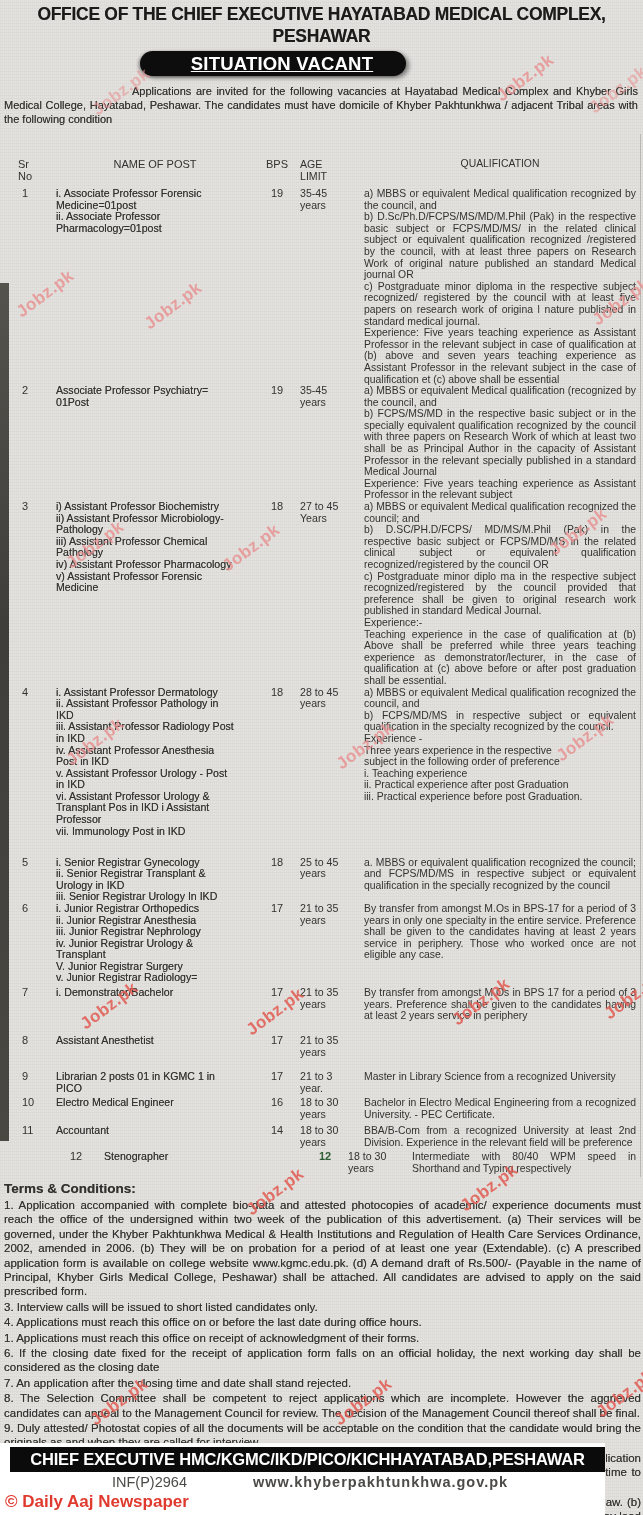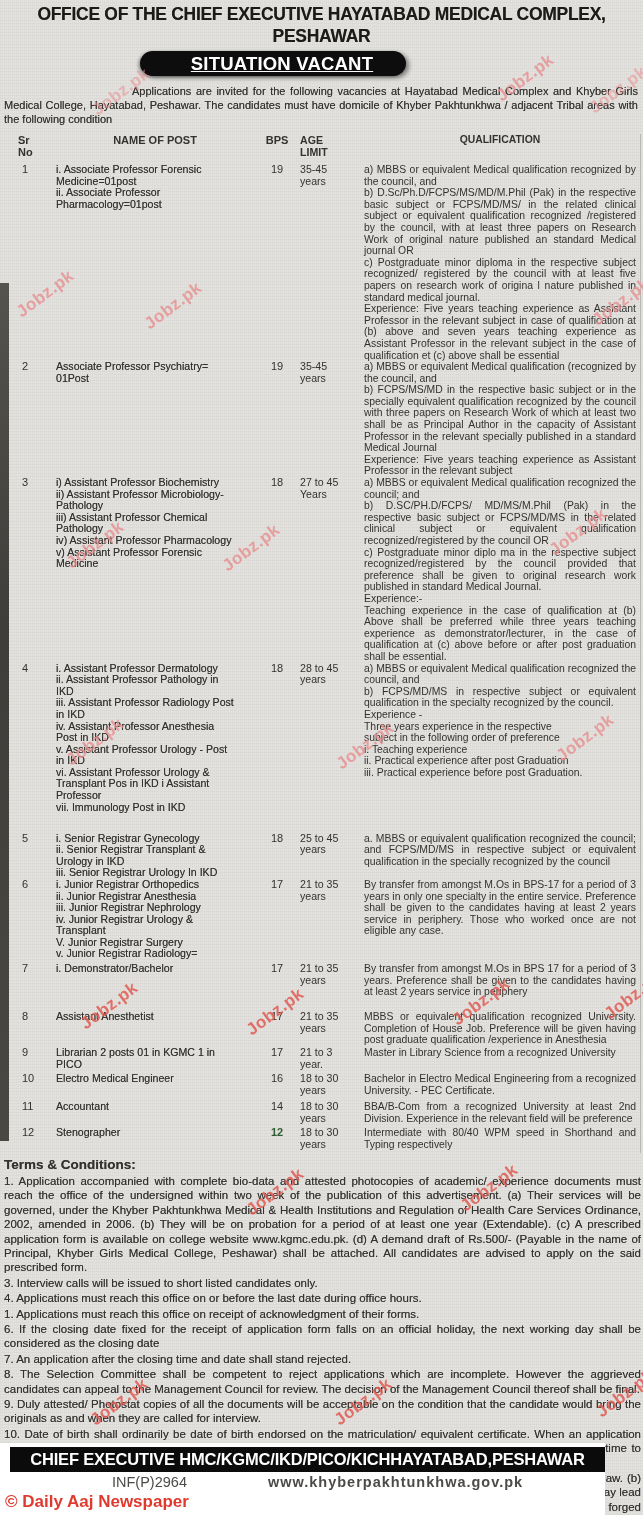--- a/index.html
+++ b/index.html
@@ -47,53 +47,53 @@
   }
 
   
   .jobtable{ margin:8px 2px 0 14px; border-right:1.5px solid #b8b7b3; padding-right:2px; }
   .tr{
     display:grid;
     grid-template-columns:40px 198px 42px 62px 1fr;
     column-gap:2px;
     align-items:start;
   }
-  .th{ font-weight:bold; font-size:11px; line-height:12px; }
+  .th{ font-weight:normal; font-size:11px; line-height:12px;margin-top:24px; }
   .thead .sr{ text-align:left; padding-left:4px; }
   .thead .post, .thead .bps, .thead .qual{ text-align:center; }
   .thead{ margin-bottom:6px; }
   .td{ font-size:10.6px; line-height:11.6px; }
   .pre{ white-space:pre-line; }
   .sr{ padding-left:8px; font-size:11px; }
   .bps{ text-align:center; font-size:11px; }
   .bps.strong-green{ color:var(--bps12-green,#2f5d33); font-weight:bold; }
   .age{ font-size:10.6px; }
   .qual{ font-size:10.4px; line-height:11.6px; text-align:justify; padding-right:2px; }
   .r1{ min-height:183px; } .r2{ min-height:112px; } .r3{ min-height:166px; }
   .r4{ min-height:170px; } .r5{ min-height:44px; }  .r6{ min-height:84px; }
   .r7{ min-height:48px; }  .r8{ min-height:36px; }  .r9{ min-height:26px; }
-  .r10{ min-height:28px; } .r11{ min-height:26px; } .r12{ min-height:26px; }
+  .r10{ min-height:28px; } .r11{ min-height:26px; } .r12{ min-height:26px;margin-left:48px; }
 
   
   .terms{ margin:4px 2px 0 4px; }
   .terms-heading{ font-size:13.5px; font-weight:bold; margin:0 0 2px 0; }
   .terms p{ margin:0 0 1px 0; font-size:11.5px; line-height:14.4px; text-align:justify; }
 
   
   .footer-zone{ position:absolute; left:0; bottom:0; width:559px; height:72px; background:#ffffff;padding-left:46px; }
   .footer-bar{
     position:absolute; top:4px; left:10px; right:0; height:25px;
     background:#0b0b0b; color:#fff;
     text-align:center; font-size:16.5px; font-weight:bold; line-height:25px;
     letter-spacing:-0.2px;
   }
   .inf-line{
     position:absolute; top:31px; left:0; width:643px;
     display:flex; justify-content:flex-start;
-    font-size:14.5px; color:#4c4b48;gap:15px;
+    font-size:14.5px; color:#4c4b48;
   }
   .inf-number{ margin-left:112px; }
   .inf-site{ margin-left:66px; letter-spacing:1px;font-weight:bold; }
   .credit{
     position:absolute; top:49px; left:5px;
     color:var(--credit-red,#e03a2f);
     font-size:17px; font-weight:bold;
   }
 
   
@@ -245,21 +245,20 @@
 years</div>
       <div class="td qual pre">By transfer from amongst M.Os in BPS 17 for a period of 3 years. Preference shall be given to the candidates having at least 2 years service in periphery</div>
     </div>
 
     <div class="tr r8">
       <div class="td sr">8</div>
       <div class="td pre fuzz">Assistant Anesthetist</div>
       <div class="td bps">17</div>
       <div class="td age pre">21 to 35
 years</div>
-      <div class="td qual pre">MBBS or equivalent qualification recognized University. Completion of House Job. Preference will be given having post graduate qualification /experience in Anesthesia</div>
     </div>
 
     <div class="tr r9">
       <div class="td sr">9</div>
       <div class="td pre fuzz">Librarian 2 posts 01 in KGMC 1 in
 PICO</div>
       <div class="td bps">17</div>
       <div class="td age pre">21 to 3
 year.</div>
       <div class="td qual pre">Master in Library Science from a recognized University</div>

